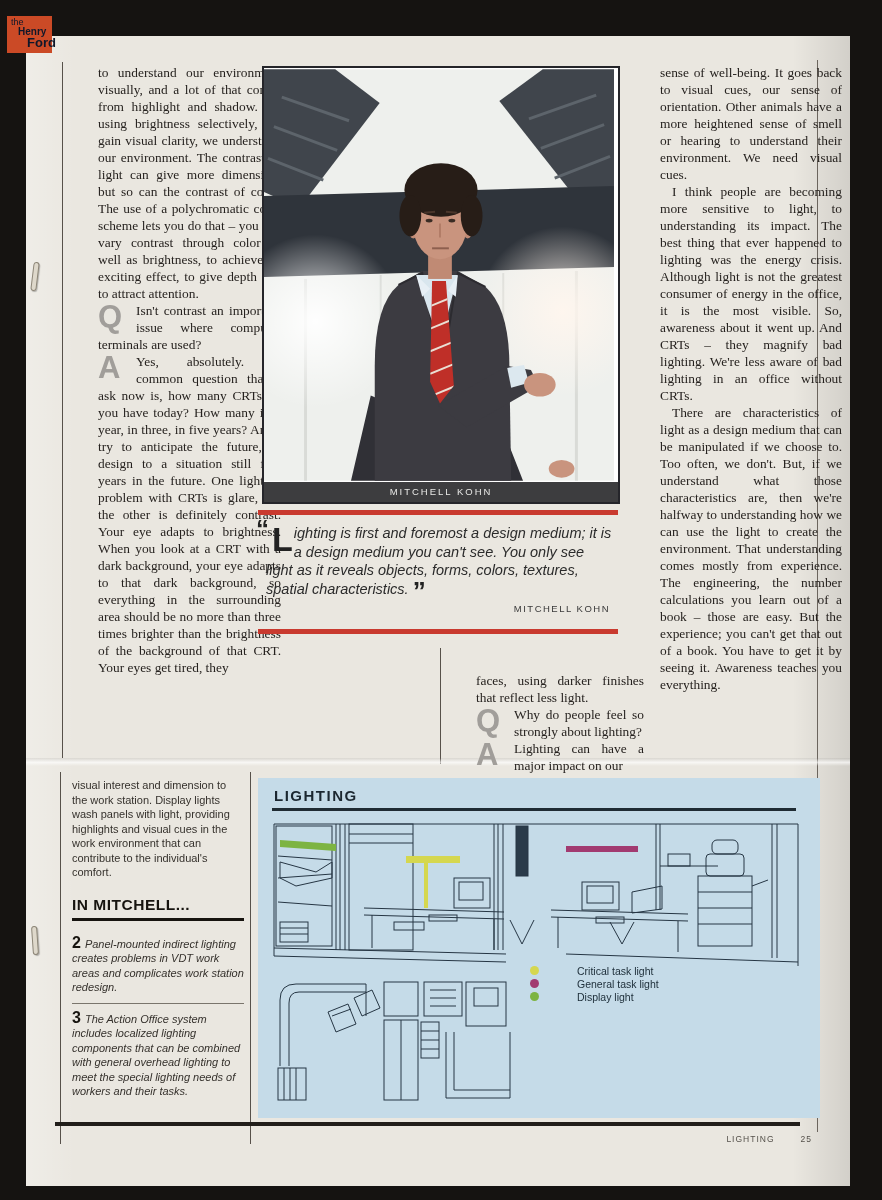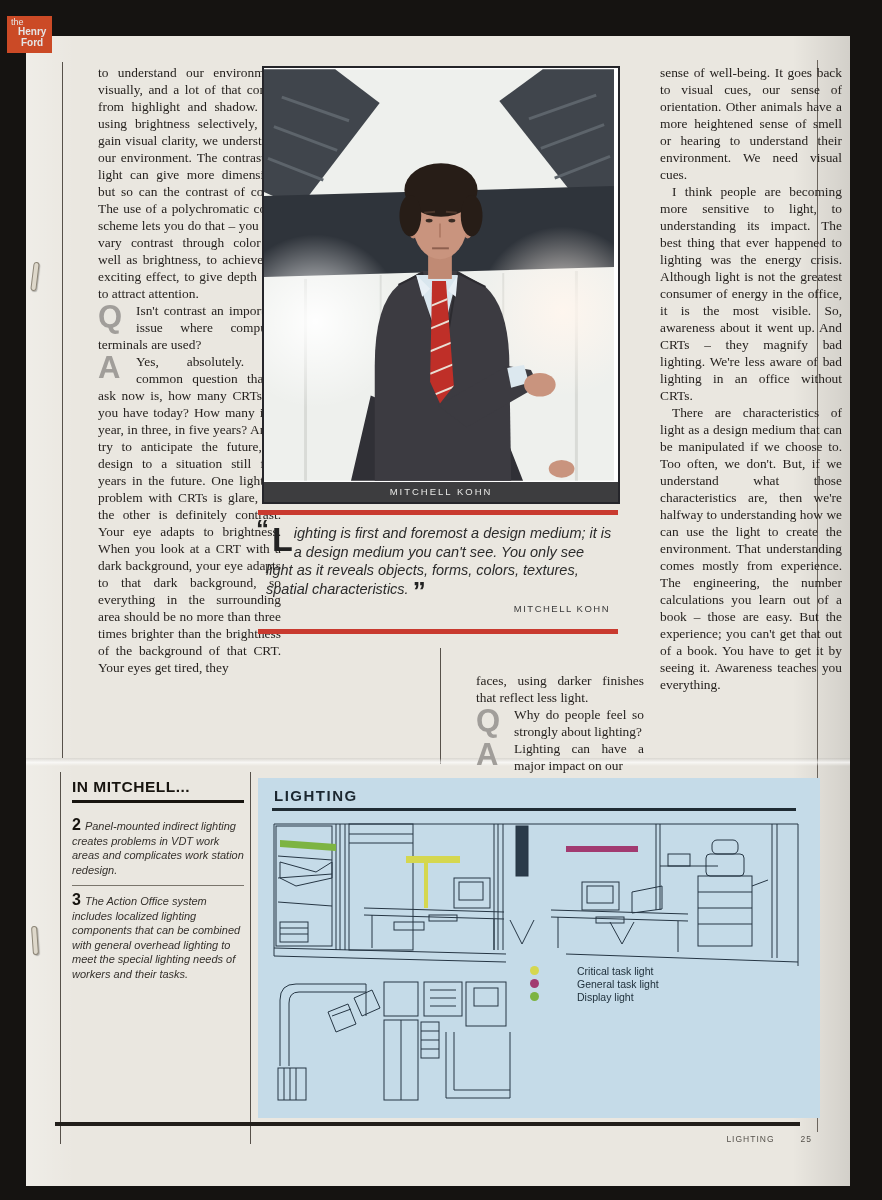--- a/index.html
+++ b/index.html
@@ -8,24 +8,24 @@
     background:#151311;
     font-family:"Liberation Serif", serif;
   }
   
   .page{
     position:absolute;left:26px;top:36px;width:824px;height:1150px;
     background:#eae7e0;
     background-image:linear-gradient(to right, rgba(255,255,255,.25), rgba(0,0,0,0) 6%, rgba(0,0,0,0) 93%, rgba(0,0,0,.10));
   }
   
-  .hf-logo{position:absolute;left:7px;top:16px;width:45px;height:37px;z-index:5;padding:2px 0 0 4px;box-sizing:border-box;font-family:"Liberation Sans",sans-serif;color:#e5e5e5;}
+  .hf-logo{position:absolute;left:7px;top:16px;width:45px;height:37px;z-index:5;padding:2px 0 0 4px;box-sizing:border-box;font-family:"Liberation Sans",sans-serif;color:#0f172a;}
   .hf-the{font-size:9px;line-height:9px;display:block;}
   .hf-henry{font-size:10px;line-height:10px;font-weight:bold;display:block;margin-left:7px;}
-  .hf-ford{font-size:10px;line-height:12px;font-weight:bold;display:block;margin-left:10px;}
+  .hf-ford{font-size:13px;line-height:12px;font-weight:bold;display:block;margin-left:16px;}
   
   .staple{position:absolute;width:4px;height:27px;border-radius:3px;background:#ded8cb;border:1px solid #8d8678;box-shadow:1px 1px 1px rgba(0,0,0,.25);}
   .staple.s1{left:6px;top:226px;transform:rotate(7deg);}
   .staple.s2{left:6px;top:890px;transform:rotate(-4deg);}
   
   .vrule{position:absolute;width:1px;background:#57514a;}
   .rule-col-left{left:36px;top:26px;height:696px;}
   .rule-right-edge{left:791px;top:24px;height:1072px;background:#6b655d;}
   .rule-mid-div{left:414px;top:612px;height:116px;}
   .rule-sb-left{left:34px;top:736px;height:372px;}
@@ -191,20 +191,21 @@
     <p><span class="qa">A</span><span>Lighting can have a major impact on our</span></p>
   </div>
 
   <div class="col col3">
     <p>sense of well-being. It goes back to visual cues, our sense of orientation. Other animals have a more heightened sense of smell or hearing to understand their environment. We need visual cues.</p>
     <p class="indent">I think people are becoming more sensitive to light, to understanding its impact. The best thing that ever happened to lighting was the energy crisis. Although light is not the greatest consumer of energy in the office, it is the most visible. So, awareness about it went up. And CRTs – they magnify bad lighting. We're less aware of bad lighting in an office without CRTs.</p>
     <p class="indent">There are characteristics of light as a design medium that can be manipulated if we choose to. Too often, we don't. But, if we understand what those characteristics are, then we're halfway to understanding how we can use the light to create the environment. That understanding comes mostly from experience. The engineering, the number calculations you learn out of a book – those are easy. But the experience; you can't get that out of a book. You have to get it by seeing it. Awareness teaches you everything.</p>
   </div>
 
   <div class="sidebar">
+    <p class="sb-intro">visual interest and dimension to the work station. Display lights wash panels with light, providing highlights and visual cues in the work environment that can contribute to the individual's comfort.</p>
     <div class="sb-head">IN MITCHELL...</div>
     <div class="sb-item"><span class="sb-num">2</span><span>Panel-mounted indirect lighting creates problems in VDT work areas and complicates work station redesign.</span></div>
     <div class="sb-item"><span class="sb-num">3</span><span>The Action Office system includes localized lighting components that can be combined with general overhead lighting to meet the special lighting needs of workers and their tasks.</span></div>
   </div>
 
   <div class="panel" style="background-color: rgb(197, 219, 232);">
     <div class="panel-title">LIGHTING</div>
     <div class="panel-rule"></div>
     <svg width="540" height="294" viewBox="0 0 540 294">
       <g fill="none" stroke="#263644" stroke-width="1">

